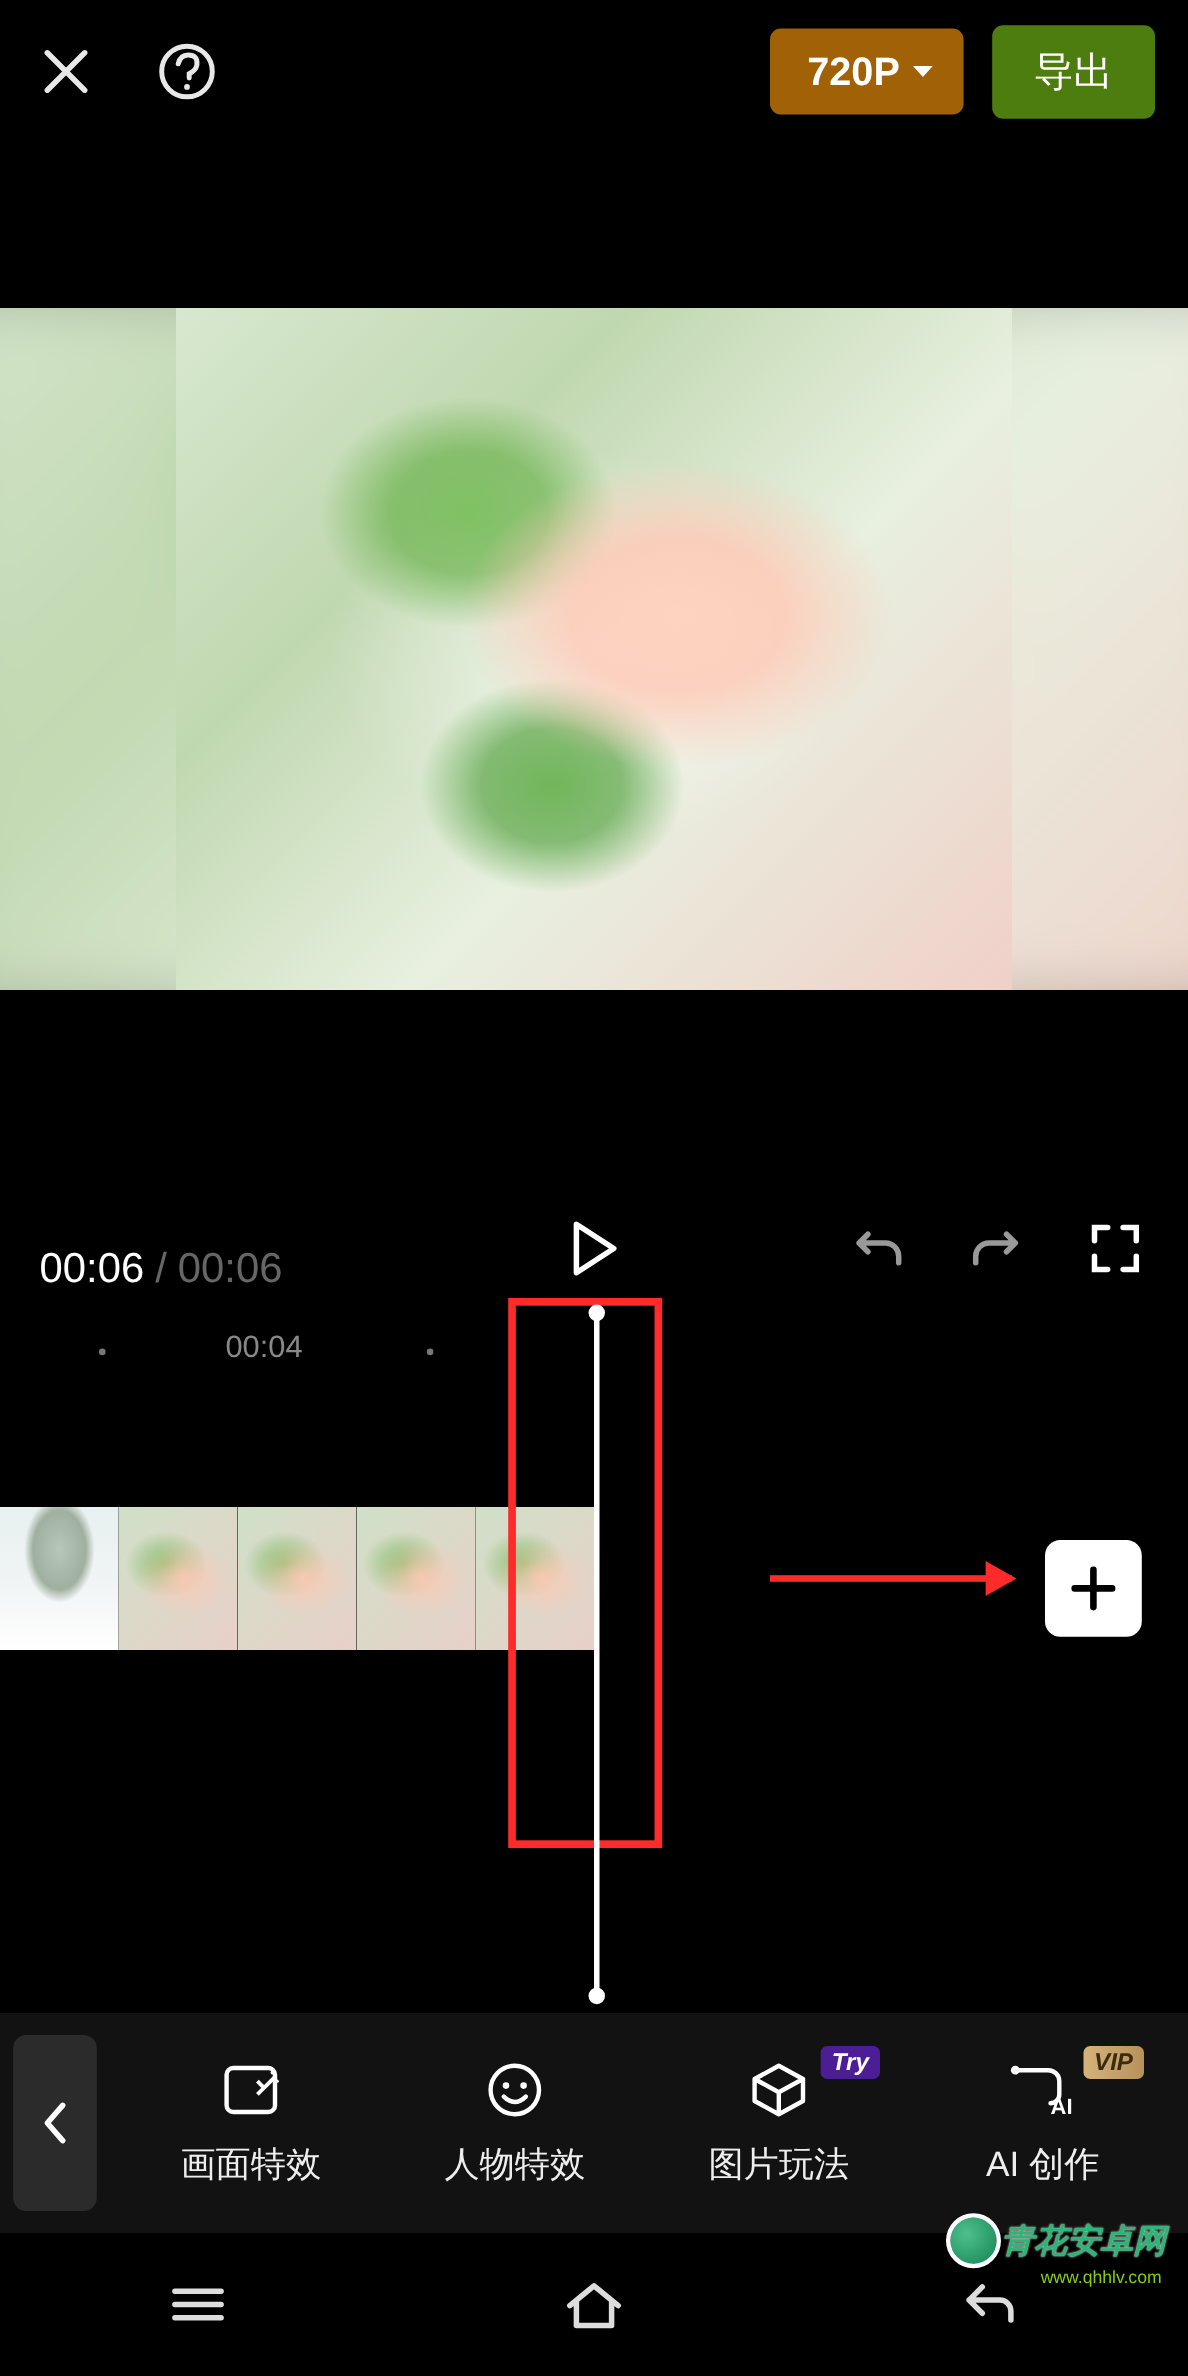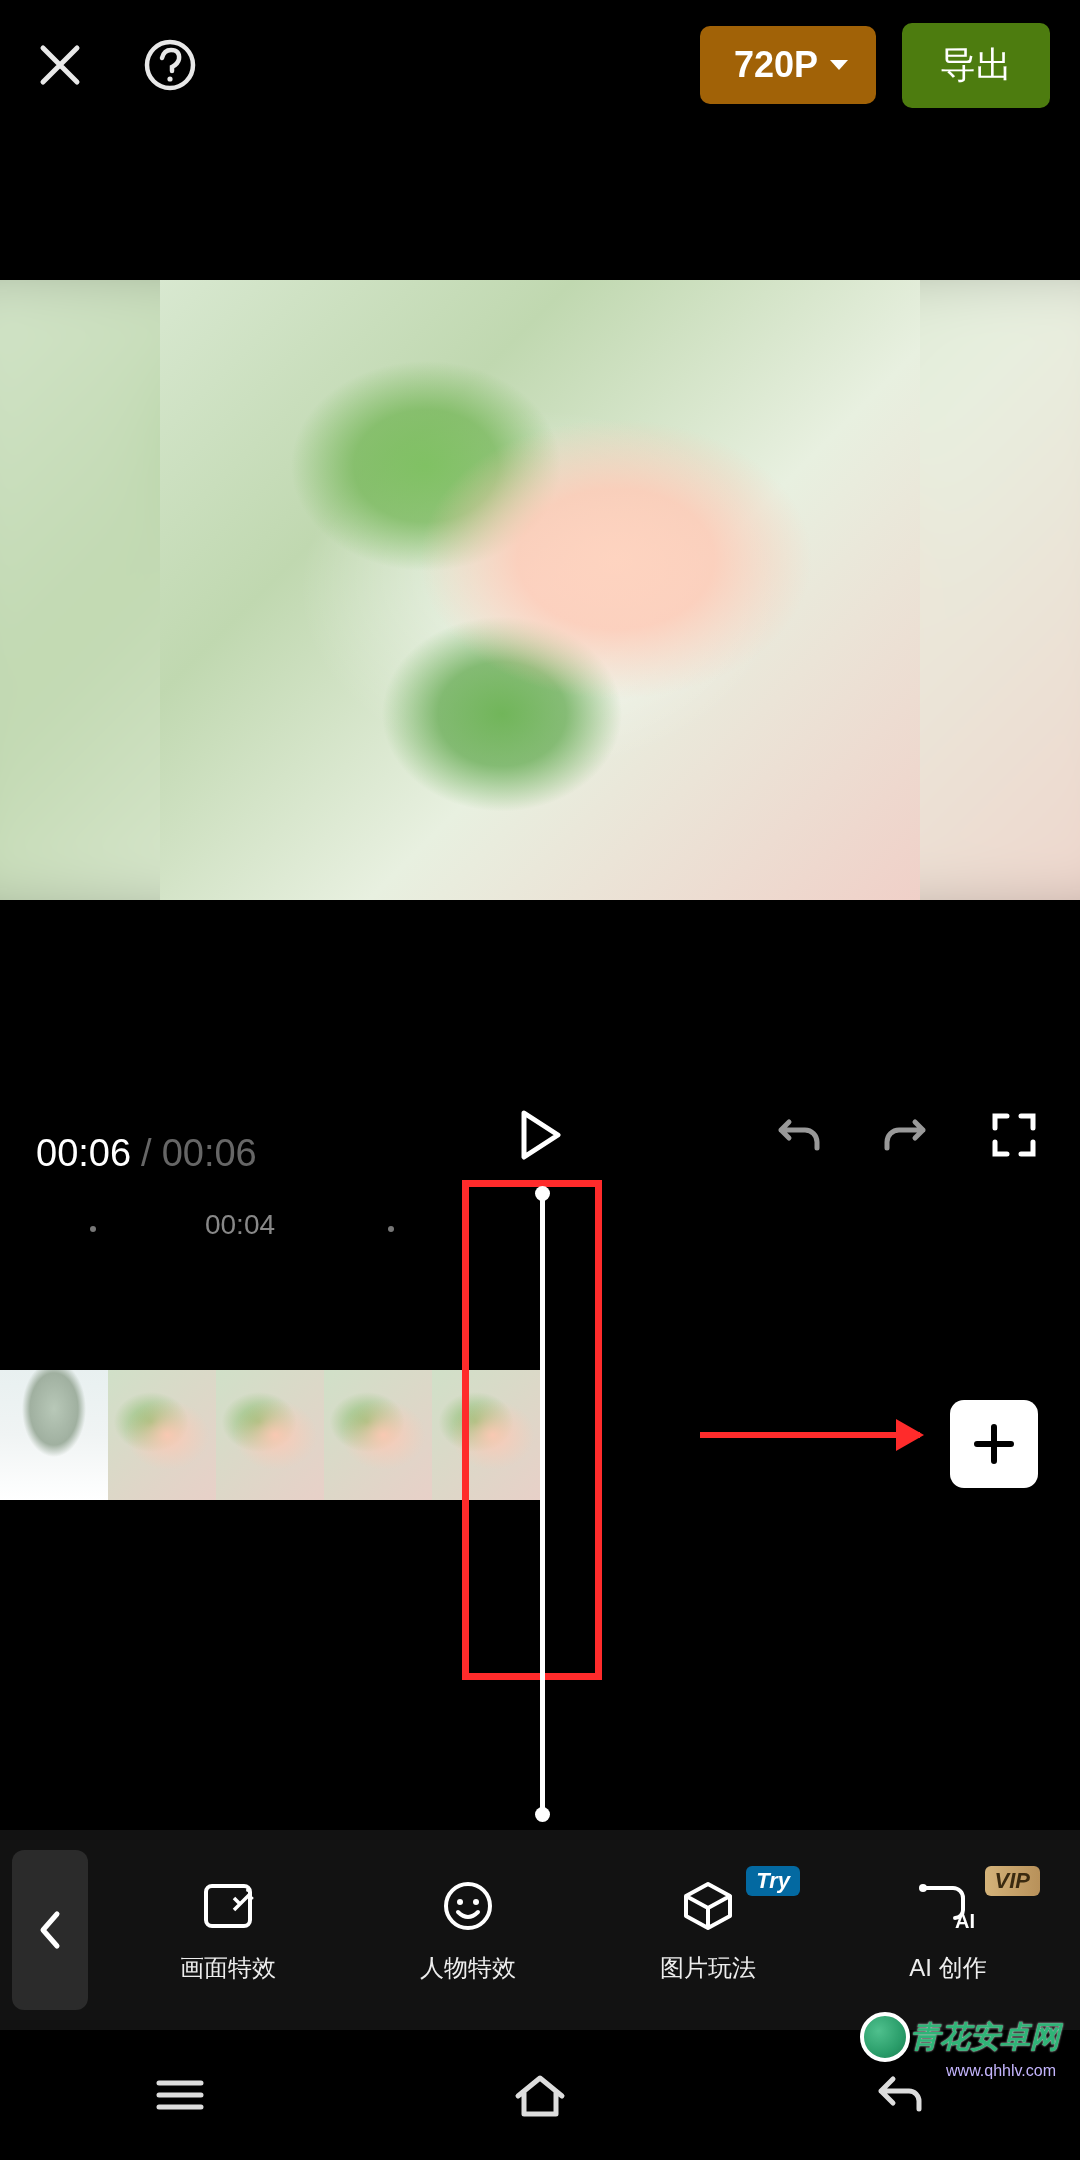--- a/index.html
+++ b/index.html
@@ -57,33 +57,33 @@
   .hl-box { position:absolute; top: -20px; left: 462px; width: 140px; height: 500px; border: 7px solid #ff2b2b; }
   .arrow { position:absolute; top: 232px; left: 700px; width: 220px; height: 6px; background:#ff2b2b; }
   .arrow::after { content:""; position:absolute; right:-4px; top:-13px; border-left:28px solid #ff2b2b; border-top:16px solid transparent; border-bottom:16px solid transparent; }
 
   .add-clip-btn { position:absolute; top: 200px; right: 42px; width: 88px; height: 88px; background:#fff; border-radius:14px; display:flex; align-items:center; justify-content:center; }
 
   
   .toolbar { position: absolute; bottom: 130px; left: 0; right: 0; height: 200px; display: flex; align-items: center; padding: 0 12px; background:#121212; }
   .back-chip { width: 76px; height: 160px; background:#2b2b2b; border-radius:12px; display:flex; align-items:center; justify-content:center; margin-right: 20px; }
   .tool { flex:1; display:flex; flex-direction:column; align-items:center; gap:16px; position:relative; }
-  .tool .lbl { font-size: 24px; color:#eee; font-weight:500; }
+  .tool .lbl { font-size: 32px; color:#eee; font-weight:500; }
   .badge { position:absolute; top:-10px; right:28px; padding:2px 10px; border-radius:6px; font-size:22px; font-weight:700; font-style:italic; }
-  .badge.try { background:#0369a1; color:#fff; }
+  .badge.try { background:#4c1d95; color:#fff; }
   .badge.vip { background: linear-gradient(90deg,#d4b37a,#b8915a); color:#3a2a10; }
 
   
   .sysnav { position:absolute; bottom:0; left:0; right:0; height:130px; display:flex; align-items:center; justify-content:space-around; background:#000; }
 
   
   .wm { position:absolute; bottom:98px; right:20px; display:flex; align-items:center; gap:0; }
   .wm .logo { width:50px; height:50px; border-radius:50%; background: radial-gradient(circle at 35% 35%, #4fc08d 0%, #2a9d6a 60%, #1a7d50 100%); border:4px solid #fff; }
   .wm .txt { font-size:30px; font-weight:800; font-style:italic; color:#2fb477; text-shadow:0 0 2px #fff; }
-  .wm .url { font-size:16px; color:#c4b5fd; position:absolute; bottom:-18px; right:4px; }
+  .wm .url { font-size:16px; color:#84cc16; position:absolute; bottom:-18px; right:4px; }
 
   svg { display:block; }
 </style>
 </head>
 <body>
 <div class="app">
 
   <div class="topbar">
     <div class="left">
       <div class="icon-btn">

